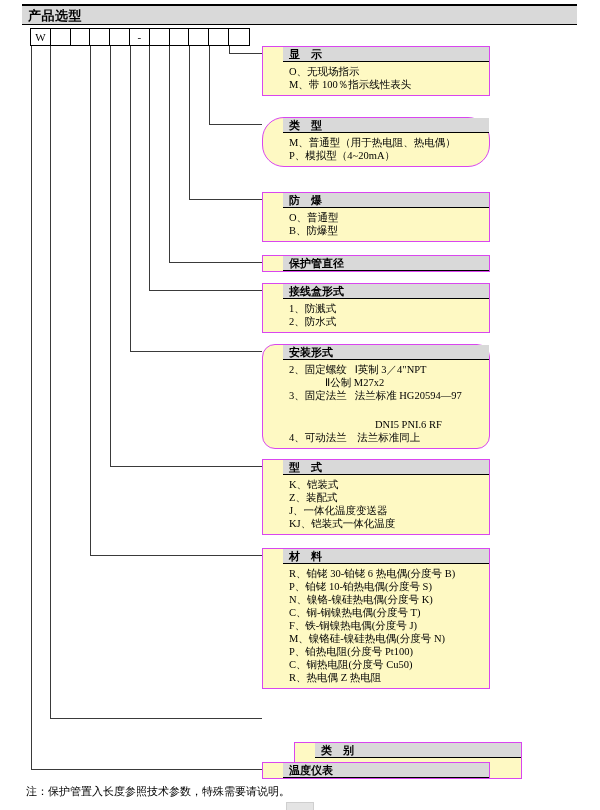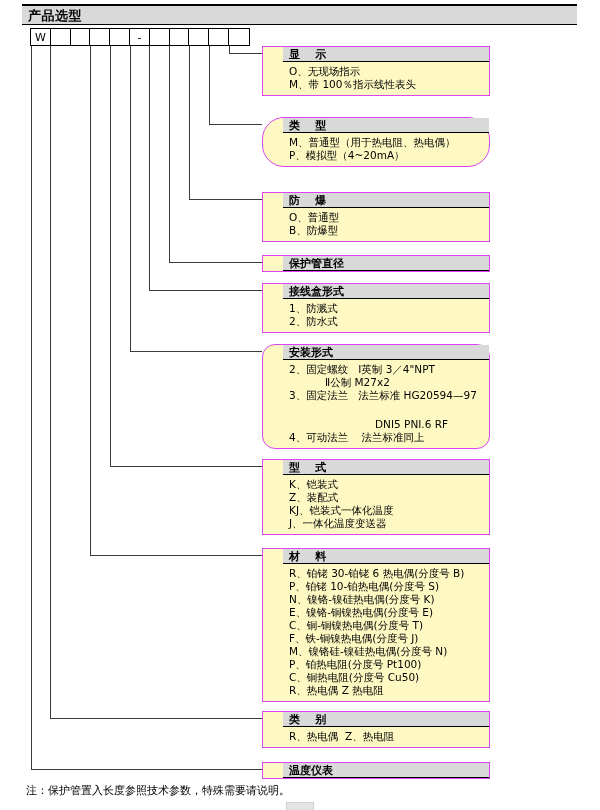--- a/index.html
+++ b/index.html
@@ -13,21 +13,21 @@
     position: relative;
     font-family: "DejaVu Sans", "Liberation Sans", sans-serif;
     color: #000000;
     overflow: hidden;
   }
 
   
   #page {
     position: absolute;
     left: 0; top: 0;
-    width: 600px; height: 709px;
+    width: 600px; height: 709px; font-family: Liberation Serif, serif;
   }
   .top-rule {
     position: absolute;
     left: 22px; top: 4px;
     width: 555px; height: 2px;
     background: #000;
   }
   .title-bar {
     position: absolute;
     left: 22px; top: 6px;
@@ -218,40 +218,39 @@
           <div class="info-line">3、固定法兰   法兰标准 HG20594—97</div>
           <div class="info-line indent-2">DNI5 PNI.6 RF</div>
           <div class="info-line">4、可动法兰    法兰标准同上</div>
         </div>
       </div>
       <div class="info-box" style="top: 459px;">
         <div class="info-head">型    式</div>
         <div class="info-body">
           <div class="info-line">K、铠装式</div>
           <div class="info-line">Z、装配式</div>
+          <div class="info-line">J、一体化温度变送器</div>
           <div class="info-line">KJ、铠装式一体化温度</div>
-          <div class="info-line">J、一体化温度变送器</div>
         </div>
       </div>
       <div class="info-box" style="top: 548px;">
         <div class="info-head">材    料</div>
         <div class="info-body">
           <div class="info-line">R、铂铑 30-铂铑 6 热电偶(分度号 B)</div>
           <div class="info-line">P、铂铑 10-铂热电偶(分度号 S)</div>
           <div class="info-line">N、镍铬-镍硅热电偶(分度号 K)</div>
-          <div class="info-line">E、镍铬-铜镍热电偶(分度号 E)</div>
           <div class="info-line">C、铜-铜镍热电偶(分度号 T)</div>
           <div class="info-line">F、铁-铜镍热电偶(分度号 J)</div>
           <div class="info-line">M、镍铬硅-镍硅热电偶(分度号 N)</div>
           <div class="info-line">P、铂热电阻(分度号 Pt100)</div>
           <div class="info-line">C、铜热电阻(分度号 Cu50)</div>
           <div class="info-line">R、热电偶 Z 热电阻</div>
         </div>
       </div>
-      <div class="info-box" style="top: 711px;">
+      <div class="info-box" style="top: 742px; margin-left: 32px;">
         <div class="info-head">类    别</div>
         <div class="info-body">
           <div class="info-line">R、热电偶  Z、热电阻</div>
         </div>
       </div>
       <div class="info-box" style="top: 762px;">
         <div class="info-head">温度仪表</div>
       </div>
     </div>
 

